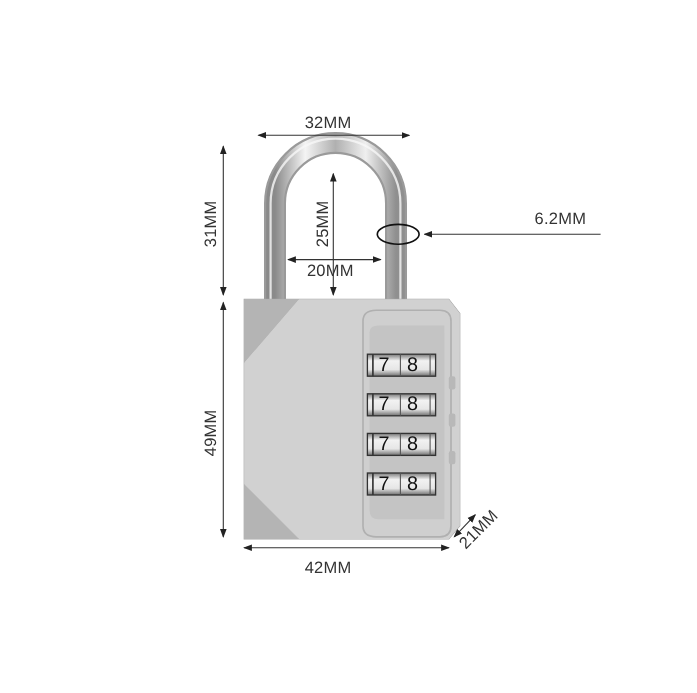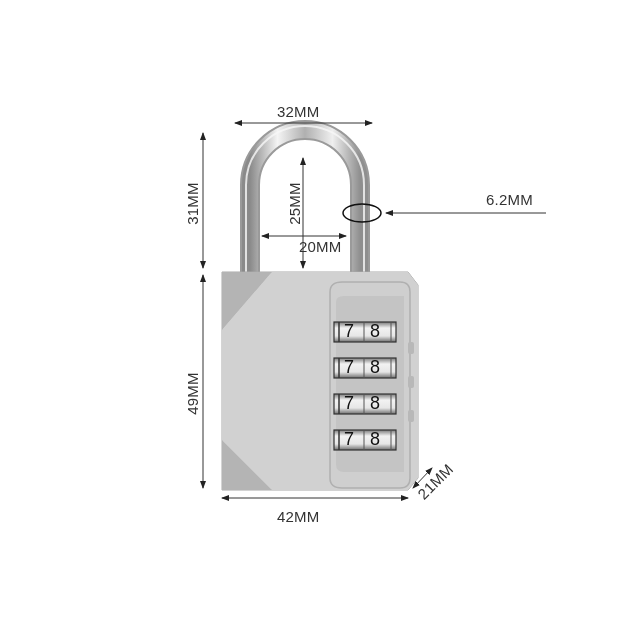--- a/index.html
+++ b/index.html
@@ -102,19 +102,19 @@
   <div class="lbl" style="left:370px;top:321px;font-size:18px;color:#111;">8</div>
   <div class="lbl" style="left:344px;top:357px;font-size:18px;color:#111;">7</div>
   <div class="lbl" style="left:370px;top:357px;font-size:18px;color:#111;">8</div>
   <div class="lbl" style="left:344px;top:393px;font-size:18px;color:#111;">7</div>
   <div class="lbl" style="left:370px;top:393px;font-size:18px;color:#111;">8</div>
   <div class="lbl" style="left:344px;top:429px;font-size:18px;color:#111;">7</div>
   <div class="lbl" style="left:370px;top:429px;font-size:18px;color:#111;">8</div>
 
   <div class="lbl" style="left:277px;top:103px;">32MM</div>
   <div class="lbl vert" style="left:264px;top:195px;width:60px;text-align:center;">25MM</div>
-  <div class="lbl" style="left:279px;top:238px;margin-left:20px;">20MM</div>
+  <div class="lbl" style="left:279px;top:238px;">20MM</div>
   <div class="lbl" style="left:458px;top:191px;margin-left:28px;">6.2MM</div>
   <div class="lbl vert" style="left:162px;top:195px;width:60px;text-align:center;">31MM</div>
   <div class="lbl vert" style="left:162px;top:385px;width:60px;text-align:center;">49MM</div>
   <div class="lbl" style="left:277px;top:508px;">42MM</div>
   <div class="lbl rot45" style="left:414px;top:473px;">21MM</div>
 </div>
 
 </body></html>

